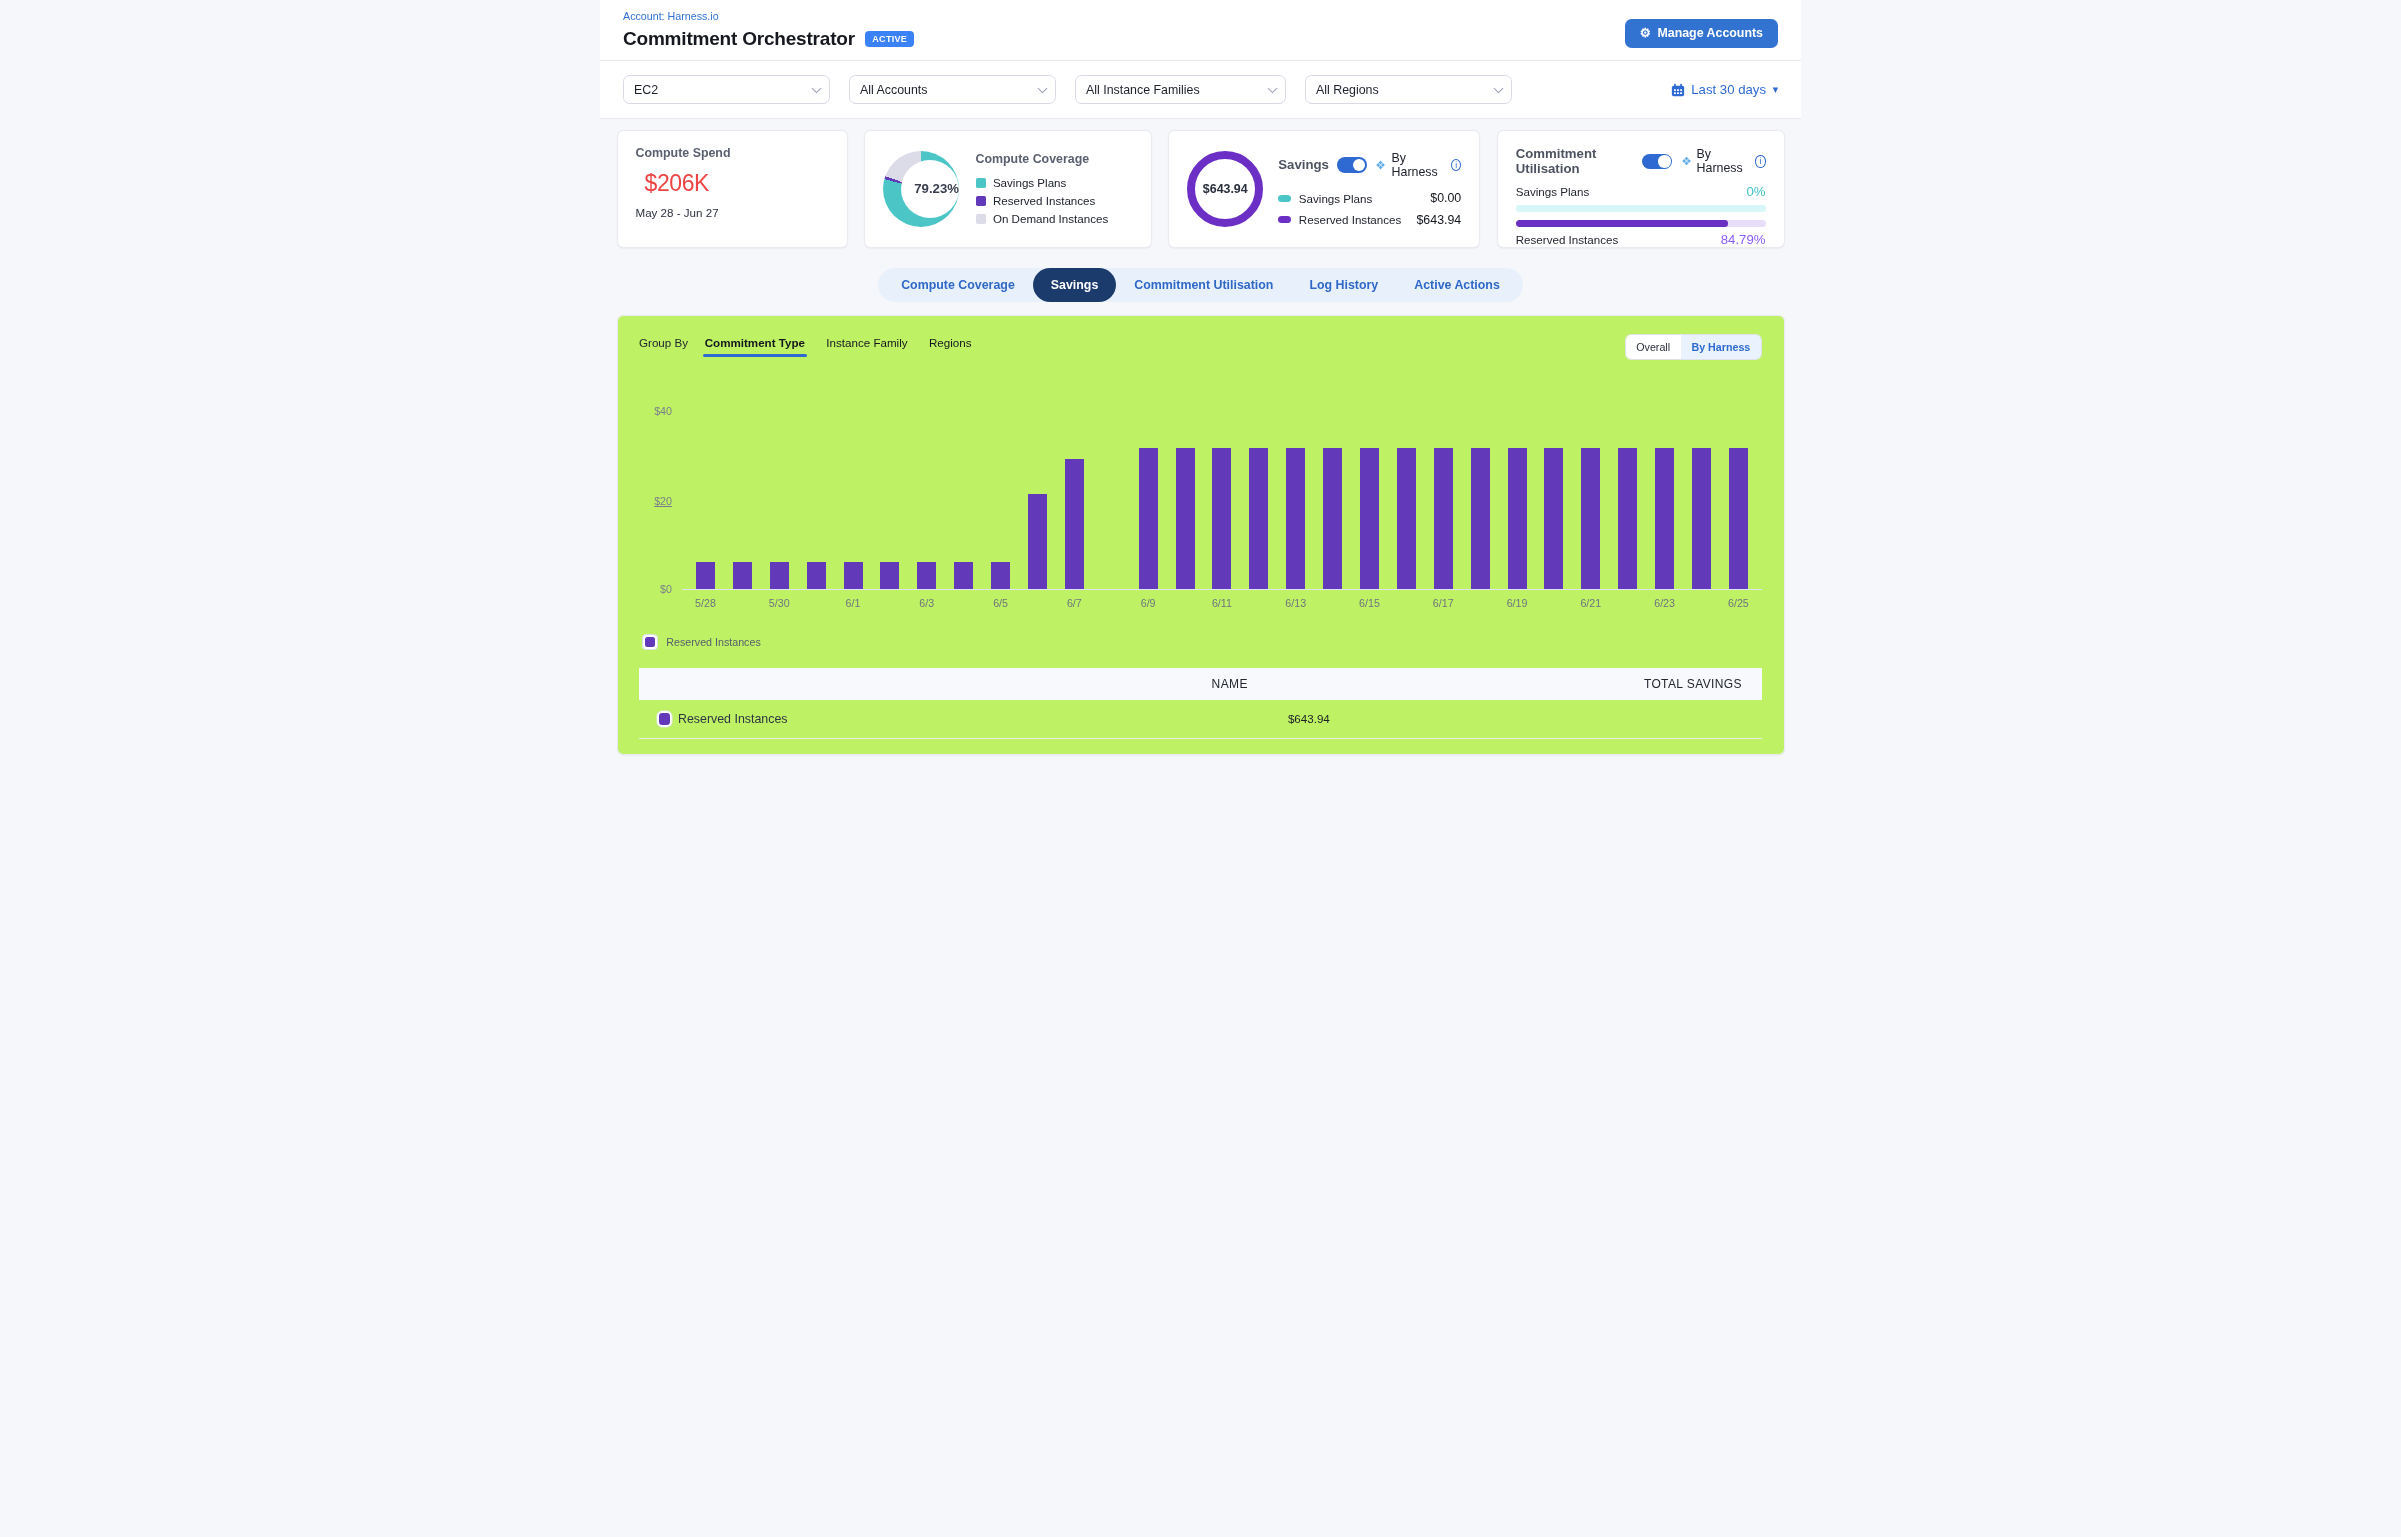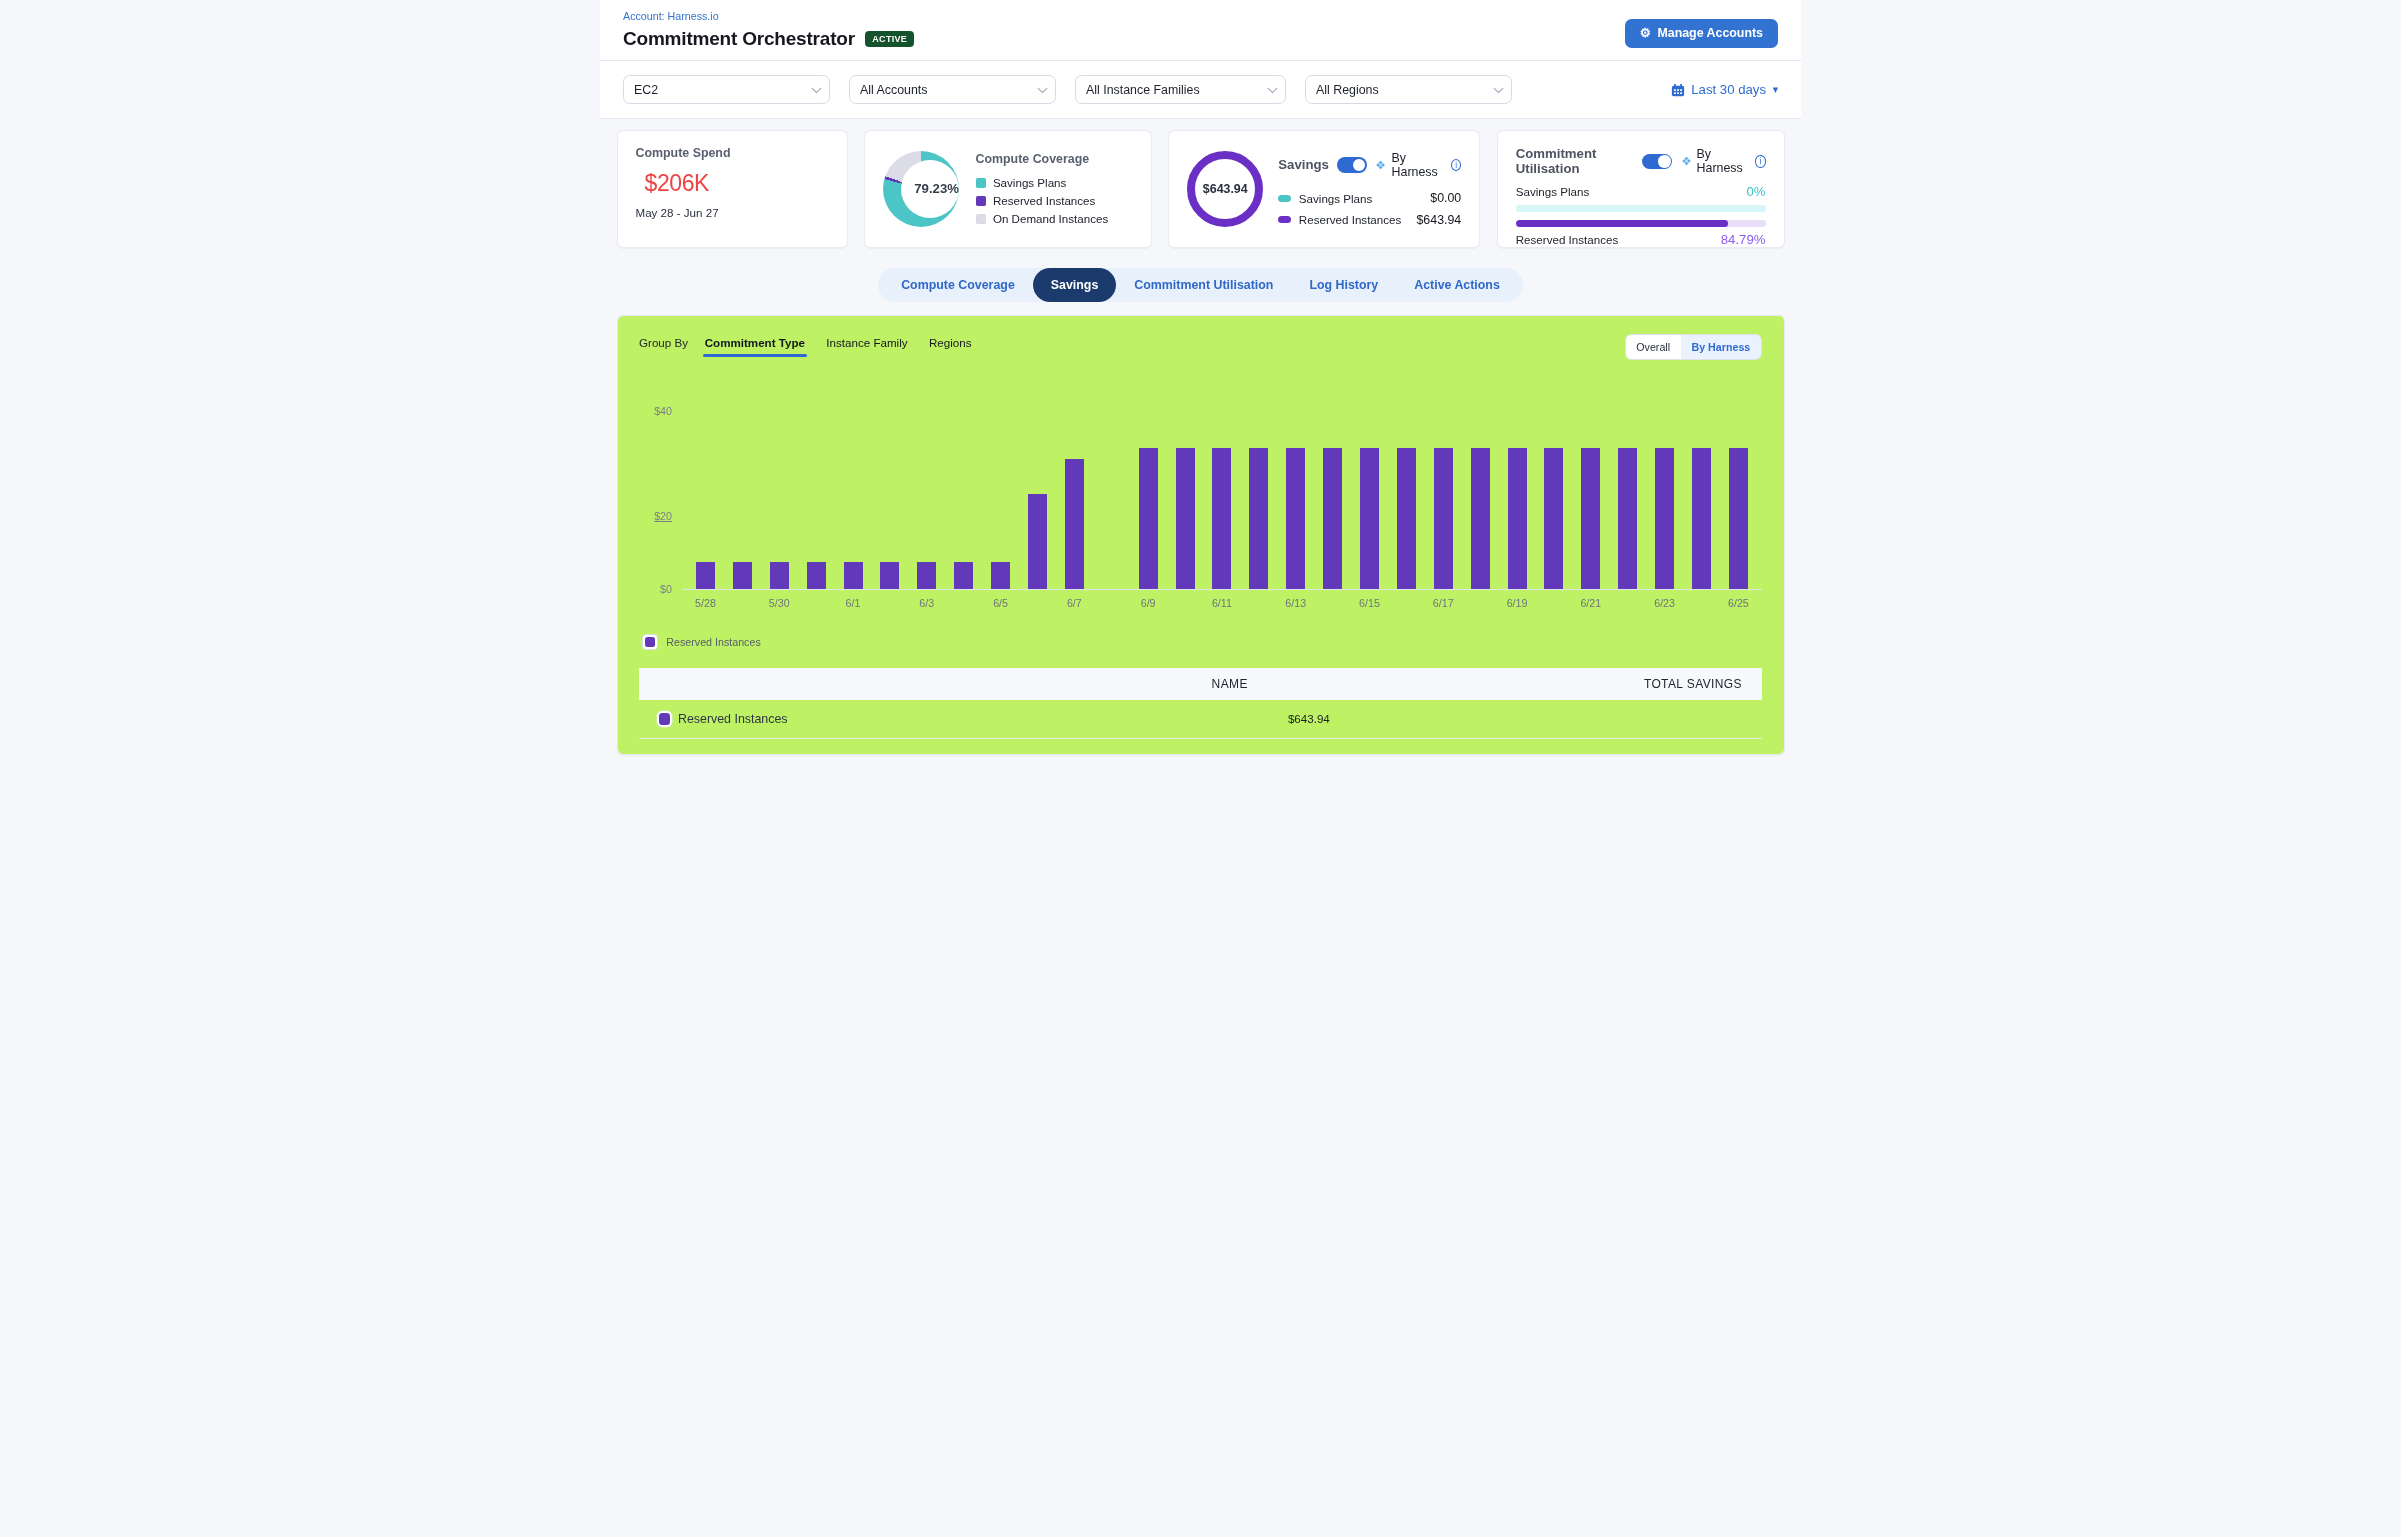--- a/index.html
+++ b/index.html
@@ -14,21 +14,21 @@
   
   .hdr {
     background: #fff; padding: 8.3px 23px 10px 23px;
     display: flex; justify-content: space-between; align-items: center;
     border-bottom: 0.8px solid #e7e9f0;
   }
   .acct-link { color: #3273d2; font-size: 10.7px; display: inline-block; margin-bottom: 5.8px; cursor: pointer; text-decoration: none; }
   .title-row { display: flex; align-items: center; gap: 10px; }
   .page-title { font-size: 19px; font-weight: 700; color: #16181f; letter-spacing: -0.2px; }
   .badge {
-    background: #14532d; color: #fff; font-size: 9px; font-weight: 700;
+    background: #3b82f6; color: #fff; font-size: 9px; font-weight: 700;
     padding: 3.3px 7.4px; border-radius: 4.1px; letter-spacing: 0.3px;
   }
   .manage-btn {
     margin-top: 8.3px; background: #3273d2; color: #fff; border: none; cursor: pointer;
     font-family: inherit; font-size: 12.4px; font-weight: 700;
     padding: 7.4px 15px; border-radius: 6.6px; display: flex; align-items: center; gap: 6.6px;
   }
   .gear { font-size: 12.4px; line-height: 1; }
 
   
@@ -105,21 +105,21 @@
   .gtab.active::after { content: ""; position: absolute; left: 0; right: 0; bottom: 0; height: 2.5px; background: #2e6ad2; border-radius: 1.7px; }
   .seg { margin-left: auto; display: flex; border: 0.8px solid #dee1e8; border-radius: 5.8px; overflow: hidden; }
   .seg-btn { font-size: 10.7px; padding: 5.8px 10.7px; background: #fff; color: #2b3040; cursor: pointer; }
   .seg-btn.active { background: #e9f2fd; color: #2e6ad2; font-weight: 700; }
 
   
   .chart { margin-top: 38px; }
   .plot-row { display: flex; }
   .ycol { width: 43px; position: relative; flex: none; }
   .ytick { position: absolute; right: 10px; font-size: 10.7px; color: #7a7e8c; }
-  .yt0 { bottom: -5.8px; } .yt1 { bottom: 68px; text-decoration: underline; } .yt2 { bottom: 173px; }
+  .yt0 { bottom: -5.8px; } .yt1 { bottom: 83px; text-decoration: underline; } .yt2 { bottom: 173px; }
   .plot { flex: 1; height: 192px; border-bottom: 1.7px solid #dfe3f3; display: flex; align-items: flex-end; padding: 0 5px; }
   .slot { flex: 1; display: flex; justify-content: center; align-items: flex-end; height: 100%; }
   .bar { width: 19px; }
   .xaxis { display: flex; margin-left: 43px; padding: 0 5px; margin-top: 7.4px; }
   .xslot { flex: 1; text-align: center; font-size: 10.7px; color: #6f7380; }
 
   
   .chart-legend { display: flex; align-items: center; gap: 8.3px; margin: 25px 0 18px 3.3px; }
   .cb-sw { width: 15.7px; height: 15.7px; border: 0.8px solid #dcdfe8; border-radius: 4.1px;
            display: flex; align-items: center; justify-content: center; background: #fff; }

